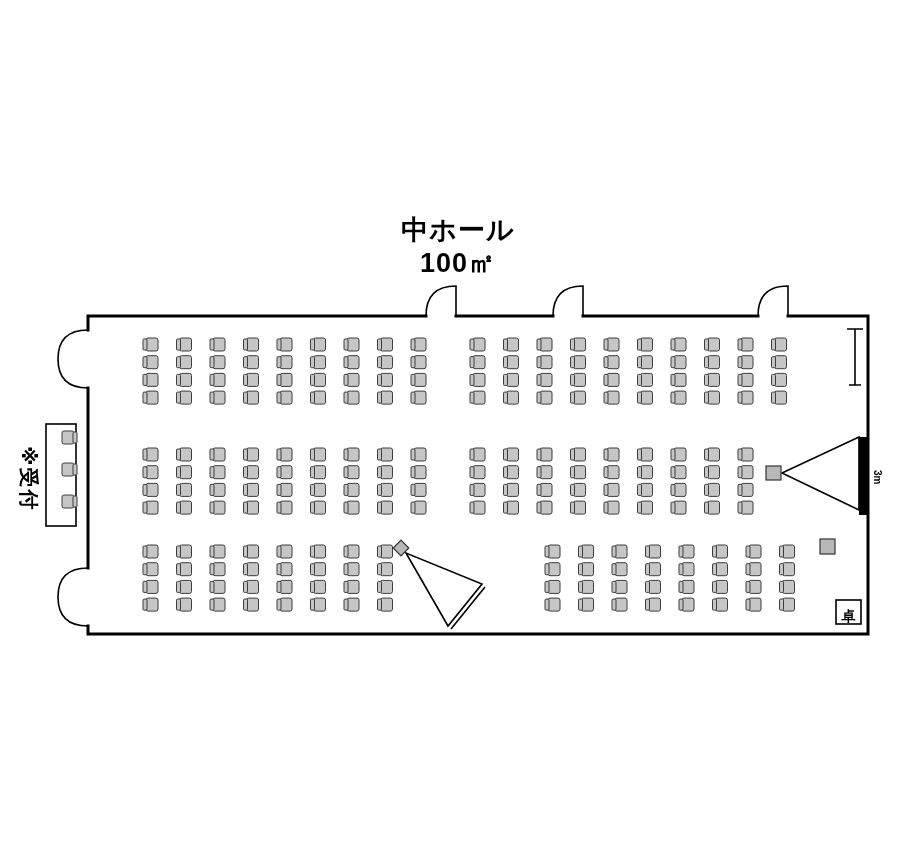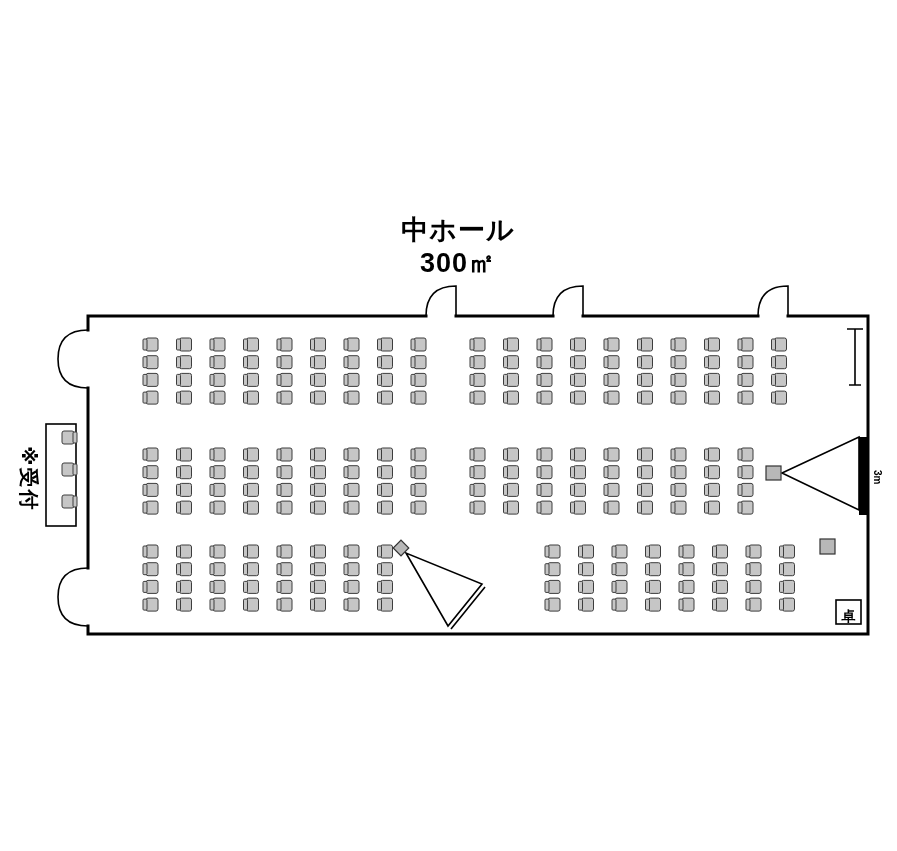--- a/index.html
+++ b/index.html
@@ -17,21 +17,21 @@
   .white-fill{fill:#ffffff;stroke:#000;stroke-width:1.6;}
   .jp-v{font-family:"Liberation Sans","DejaVu Sans",sans-serif;font-weight:bold;fill:#000;}
 </style>
 </head>
 <body>
 
 <div class="canvas">
 
   <div class="plan-title">
     <div>中ホール</div>
-    <div>300㎡</div>
+    <div>100㎡</div>
   </div>
 
   <svg width="897" height="851" viewBox="0 0 897 851">
 
     <path class="wall" d="M88 316 H426 M456 316 H553 M583 316 H758 M788 316 H868
          M88 316 V330 M88 388 V568 M88 626 V634
          M868 316 V634
          M88 634 H868"></path>
 
     <g>

